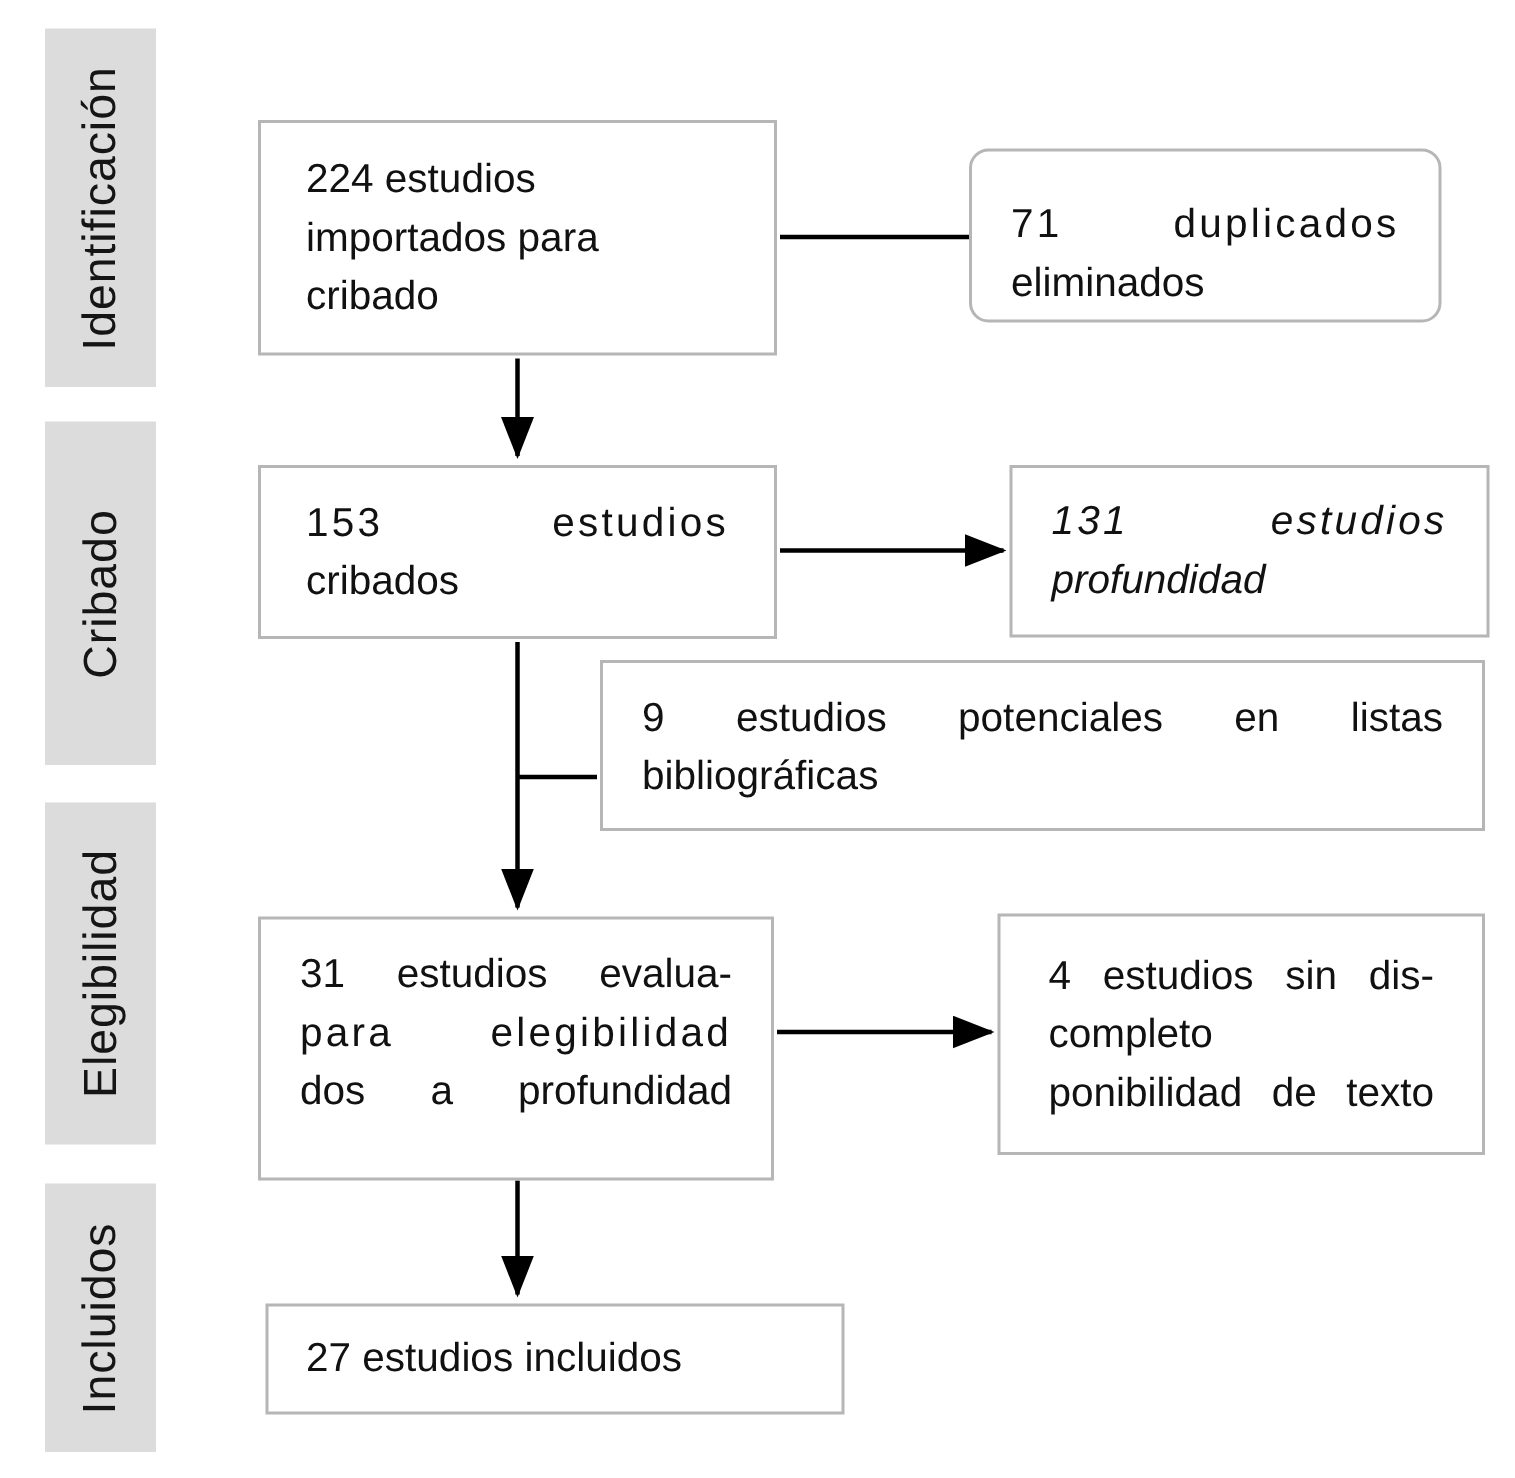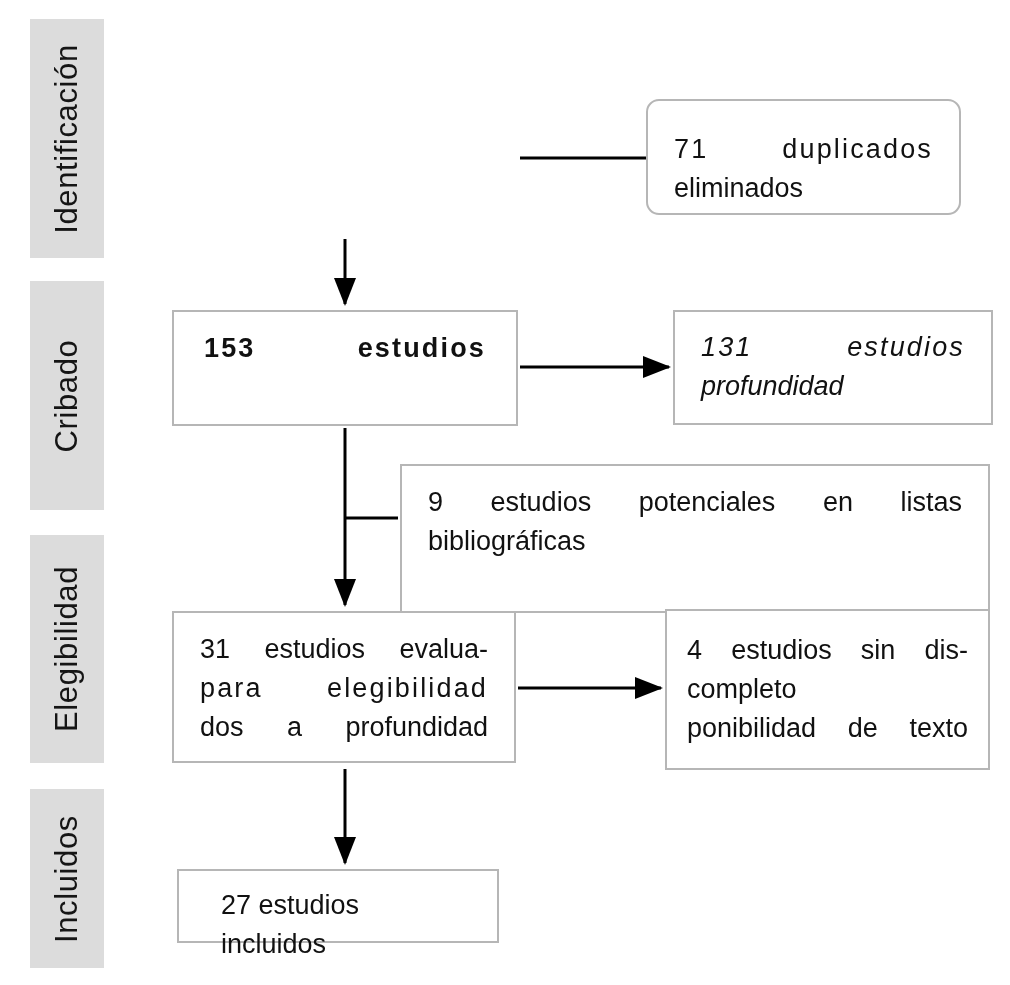--- a/index.html
+++ b/index.html
@@ -48,26 +48,26 @@
     font-size: 27px;
     line-height: 39px;
     color: #111111;
   }
   .line { text-align: left; }
   .line.j { text-align: justify; text-align-last: justify; }
   .line.ls { letter-spacing: 0.08em; }
 
   #box-imported   { left: 172px; top: 80px;  width: 346px; height: 157px; padding: 18px 30px; }
   #box-duplicates { left: 646px; top: 99px;  width: 315px; height: 116px; padding: 29px 26px; border-radius: 13px; }
-  #box-screened   { left: 172px; top: 310px; width: 346px; height: 116px; padding: 17px 30px; font-weight: bold; }
+  #box-screened   { left: 172px; top: 310px; width: 346px; height: 116px; padding: 17px 30px; }
   #box-irrelevant { left: 673px; top: 310px; width: 320px; height: 115px; padding: 16px 26px; font-style: italic; }
-  #box-reflists   { left: 400px; top: 464px; width: 590px; height: 149px; padding: 17px 26px; }
-  #box-assessed   { left: 172px; top: 611px; width: 344px; height: 152px; padding: 17px 26px; }
-  #box-nofulltext { left: 665px; top: 609px; width: 325px; height: 161px; padding: 20px 20px; }
-  #box-included   { left: 177px; top: 869px; width: 322px; height: 74px;  padding: 15px 42px; }
+  #box-reflists   { left: 400px; top: 440px; width: 590px; height: 114px; padding: 17px 26px; }
+  #box-assessed   { left: 172px; top: 611px; width: 344px; height: 176px; padding: 17px 26px; }
+  #box-nofulltext { left: 665px; top: 609px; width: 325px; height: 161px; padding: 20px 32px; }
+  #box-included   { left: 177px; top: 869px; width: 386px; height: 74px;  padding: 15px 25px; }
 
   
   #flow-arrows {
     position: absolute;
     left: 0; top: 0;
     width: 1010px;
     height: 985px;
     pointer-events: none;
   }
   #flow-arrows line { stroke: #000000; stroke-width: 3; }
@@ -98,28 +98,34 @@
     </defs>
     <line x1="520" y1="158" x2="674" y2="158" marker-end="url(#ah)"></line>
     <line x1="345" y1="239" x2="345" y2="304" marker-end="url(#ah)"></line>
     <line x1="520" y1="367" x2="669" y2="367" marker-end="url(#ah)"></line>
     <line x1="345" y1="428" x2="345" y2="605" marker-end="url(#ah)"></line>
     <line x1="345" y1="518" x2="398" y2="518"></line>
     <line x1="518" y1="688" x2="661" y2="688" marker-end="url(#ah)"></line>
     <line x1="345" y1="769" x2="345" y2="863" marker-end="url(#ah)"></line>
   </svg>
 
+  <div class="fbox" id="box-imported">
+    <div class="line">224 estudios</div>
+    <div class="line">importados para</div>
+    <div class="line">cribado</div>
+  </div>
 
   <div class="fbox" id="box-duplicates">
     <div class="line j ls">71 duplicados</div>
     <div class="line">eliminados</div>
   </div>
 
   <div class="fbox" id="box-screened">
     <div class="line j ls">153 estudios</div>
+    <div class="line">cribados</div>
   </div>
 
   <div class="fbox" id="box-irrelevant">
     <div class="line j ls">131 estudios</div>
     <div class="line">profundidad</div>
   </div>
 
   <div class="fbox" id="box-reflists">
     <div class="line j">9 estudios potenciales en listas</div>
     <div class="line">bibliográficas</div>

